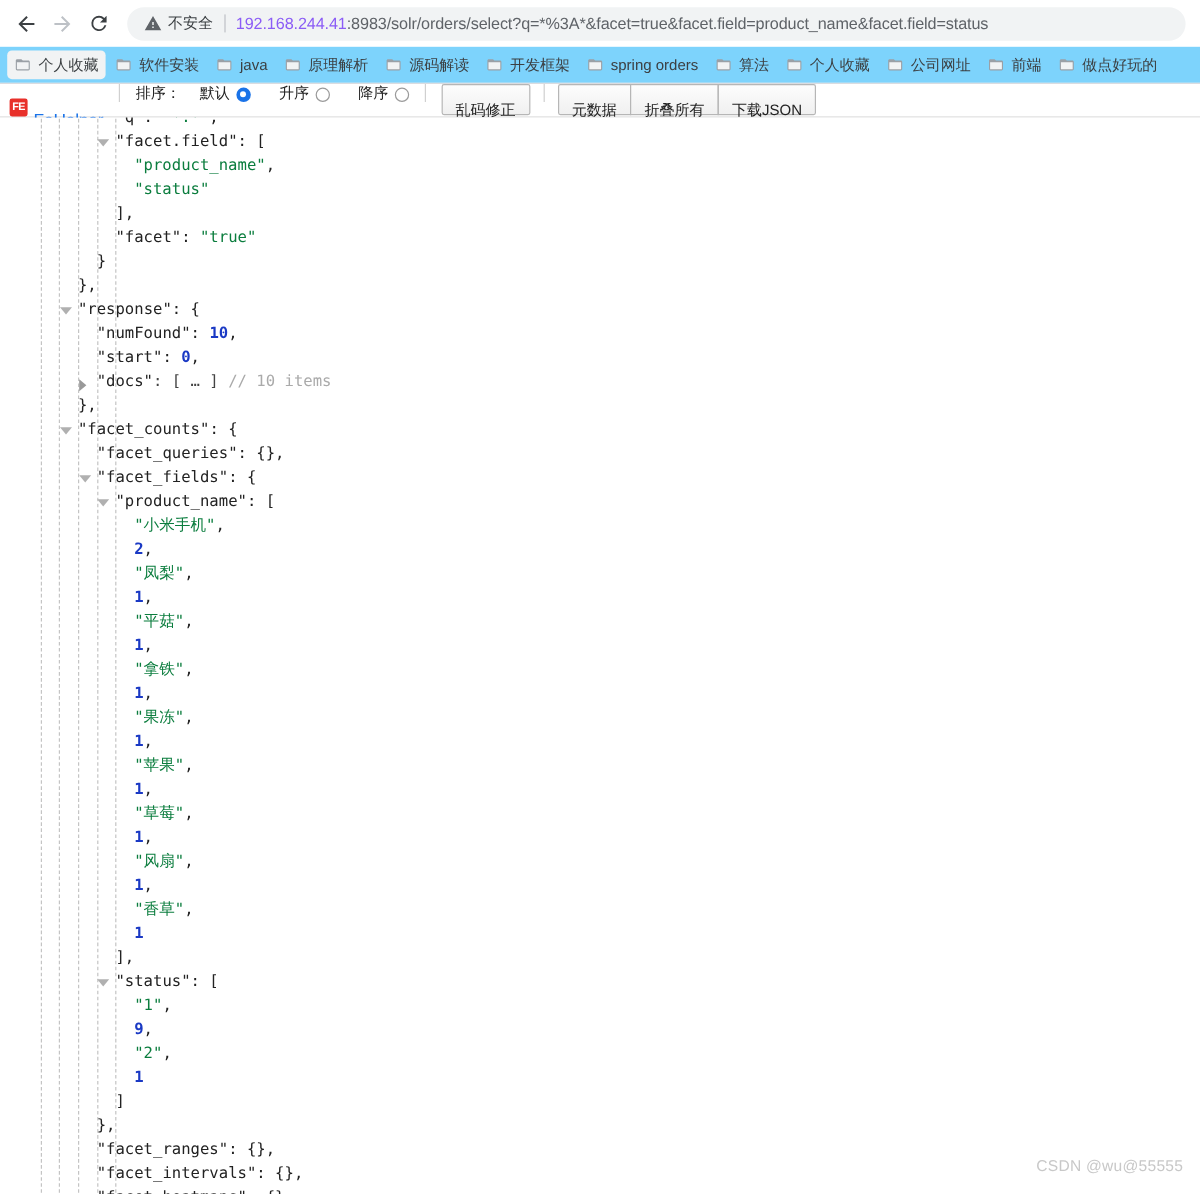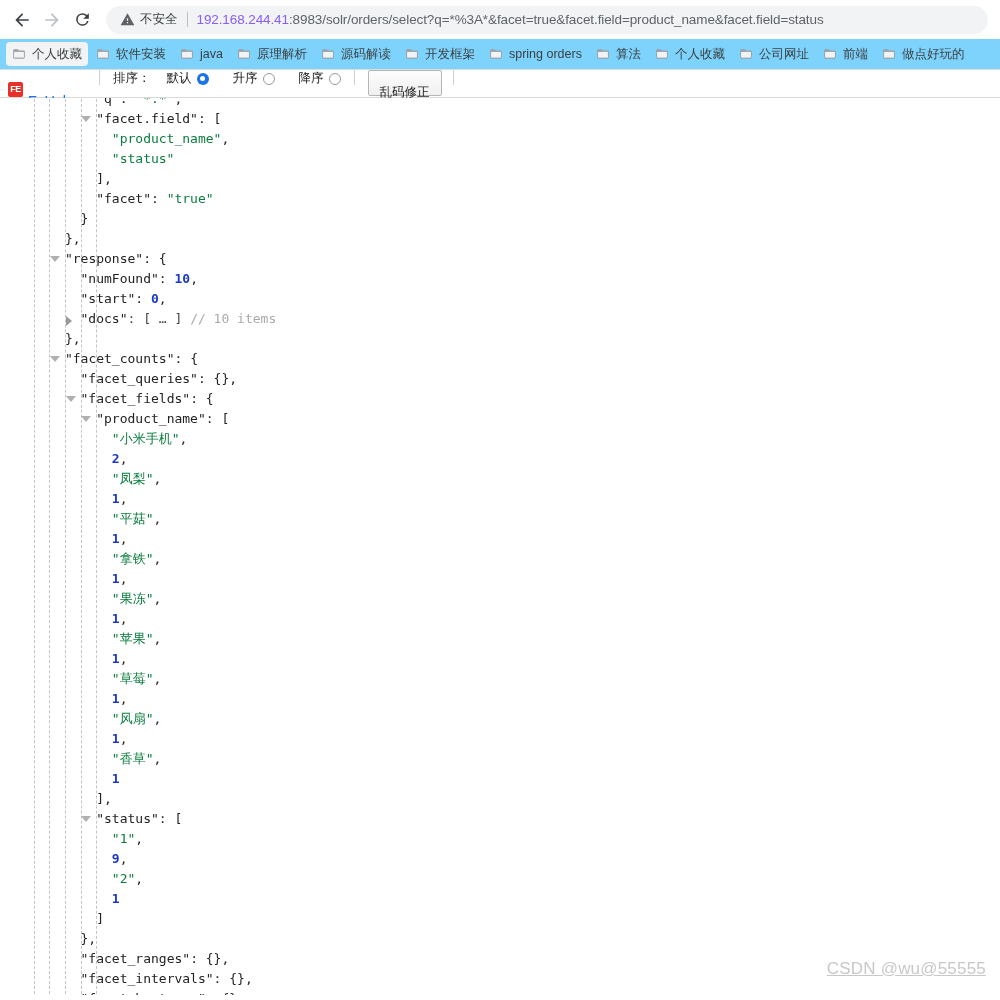--- a/index.html
+++ b/index.html
@@ -240,24 +240,23 @@
     bottom: 0;
     width: 0;
     border-left: 1px dashed #c4c4c4;
   }
 
   #watermark {
     position: absolute;
     right: 14px;
     bottom: 16px;
     font-family: "Liberation Sans", sans-serif;
-    font-size: 17px;
+    font-size: 13px;
     color: #c8c8c8;
     letter-spacing: 0.2px;
-    text-decoration: underline;
   }
 </style>
 </head>
 <body>
 
 <div id="browser-chrome">
 
   <div id="toolbar-row">
     <div class="nav-btn">
       <svg width="20" height="20" viewBox="0 0 24 24">
@@ -427,20 +426,25 @@
       <span class="radio-dot"></span>
     </div>
   </div>
 
   <span class="fh-sep"></span>
 
   <button class="fh-btn">乱码修正</button>
 
   <span class="fh-sep wide"></span>
 
+  <div id="btn-group">
+    <button class="fh-btn">元数据</button>
+    <button class="fh-btn">折叠所有</button>
+    <button class="fh-btn">下载JSON</button>
+  </div>
 </div>
 
 <div id="json-viewer">
   <div id="json-lines">
       <div class="guide" style="left: 33.64px;"></div>
       <div class="guide" style="left: 49.28px;"></div>
       <div class="guide" style="left: 64.92px;"></div>
       <div class="guide" style="left: 80.56px;"></div>
       <div class="guide" style="left: 96.2px;"></div>
       <div class="jline"><span style="position: absolute; left: 96.2px;"><span class="k">"q"</span><span class="p">: </span><span class="s">"*:*"</span><span class="p">,</span></span></div>

